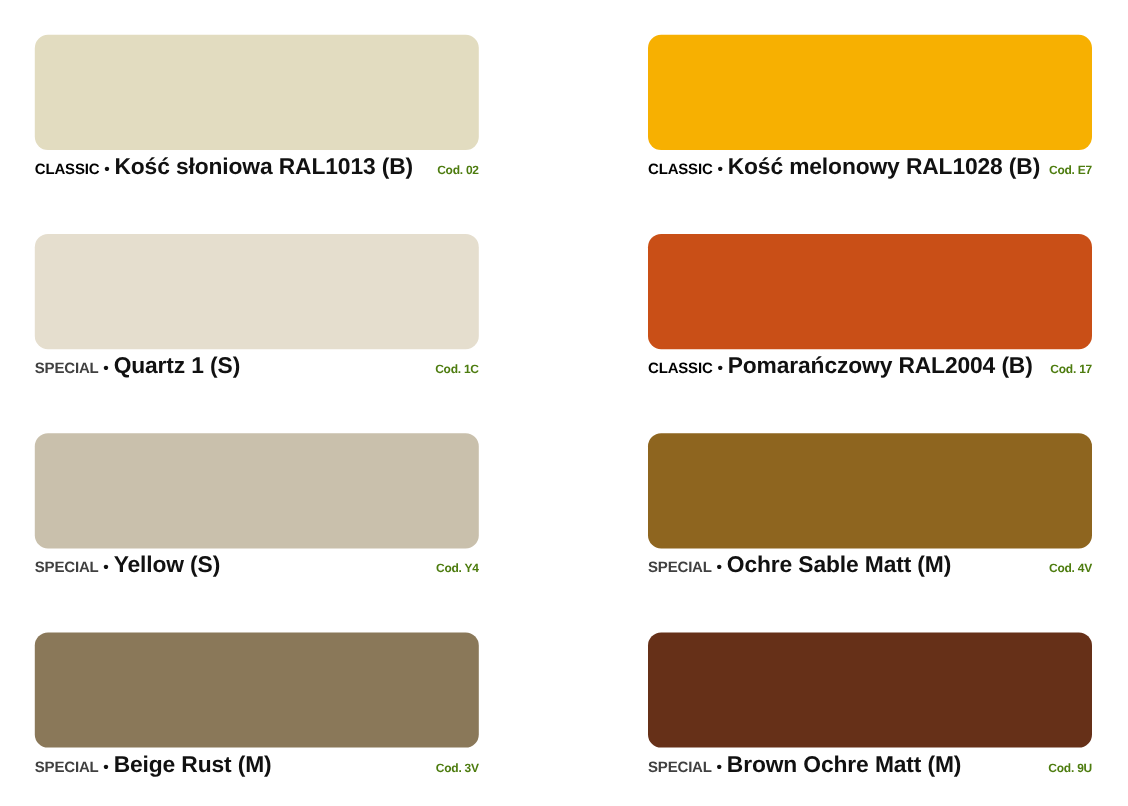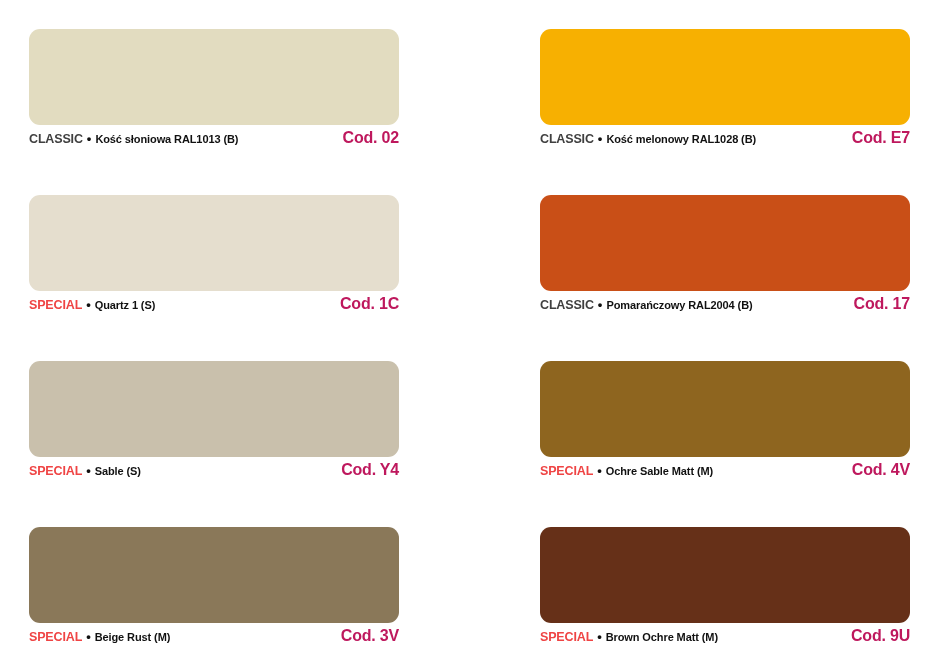--- a/index.html
+++ b/index.html
@@ -47,40 +47,40 @@
     display: flex;
     align-items: baseline;
     white-space: nowrap;
   }
   .brand-tag {
     font-size: 12.5px;
     font-weight: bold;
     letter-spacing: -0.15px;
     line-height: 1;
   }
-  .brand-classic { color: #404040; }
-  .brand-special { color: #ef4444; }
+  .brand-classic { color: #000000; }
+  .brand-special { color: #404040; }
   .sep-dot {
     color: #111111;
     font-size: 13px;
     font-weight: bold;
     line-height: 1;
     padding: 0 4px;
   }
   .color-name {
     color: #111111;
-    font-size: 11px;
+    font-size: 19px;
     font-weight: bold;
     letter-spacing: -0.1px;
     line-height: 1;
   }
   .color-code {
     margin-left: auto;
-    color: #be185d;
-    font-size: 16px;
+    color: #4d7c0f;
+    font-size: 10px;
     font-weight: bold;
     letter-spacing: -0.2px;
     line-height: 1;
   }
 </style>
 </head>
 <body>
 
 <div class="catalog">
   <div class="grid">
@@ -123,21 +123,21 @@
         <span class="color-name">Pomarańczowy RAL2004 (B)</span>
         <span class="color-code">Cod. 17</span>
       </div>
     </div>
 
     <div class="swatch-cell">
       <div class="swatch-chip" style="background-color:#C9C0AC;"></div>
       <div class="swatch-caption">
         <span class="brand-tag brand-special">SPECIAL</span>
         <span class="sep-dot">•</span>
-        <span class="color-name">Sable (S)</span>
+        <span class="color-name">Yellow (S)</span>
         <span class="color-code">Cod. Y4</span>
       </div>
     </div>
 
     <div class="swatch-cell">
       <div class="swatch-chip" style="background-color:#8E651F;"></div>
       <div class="swatch-caption">
         <span class="brand-tag brand-special">SPECIAL</span>
         <span class="sep-dot">•</span>
         <span class="color-name">Ochre Sable Matt (M)</span>

